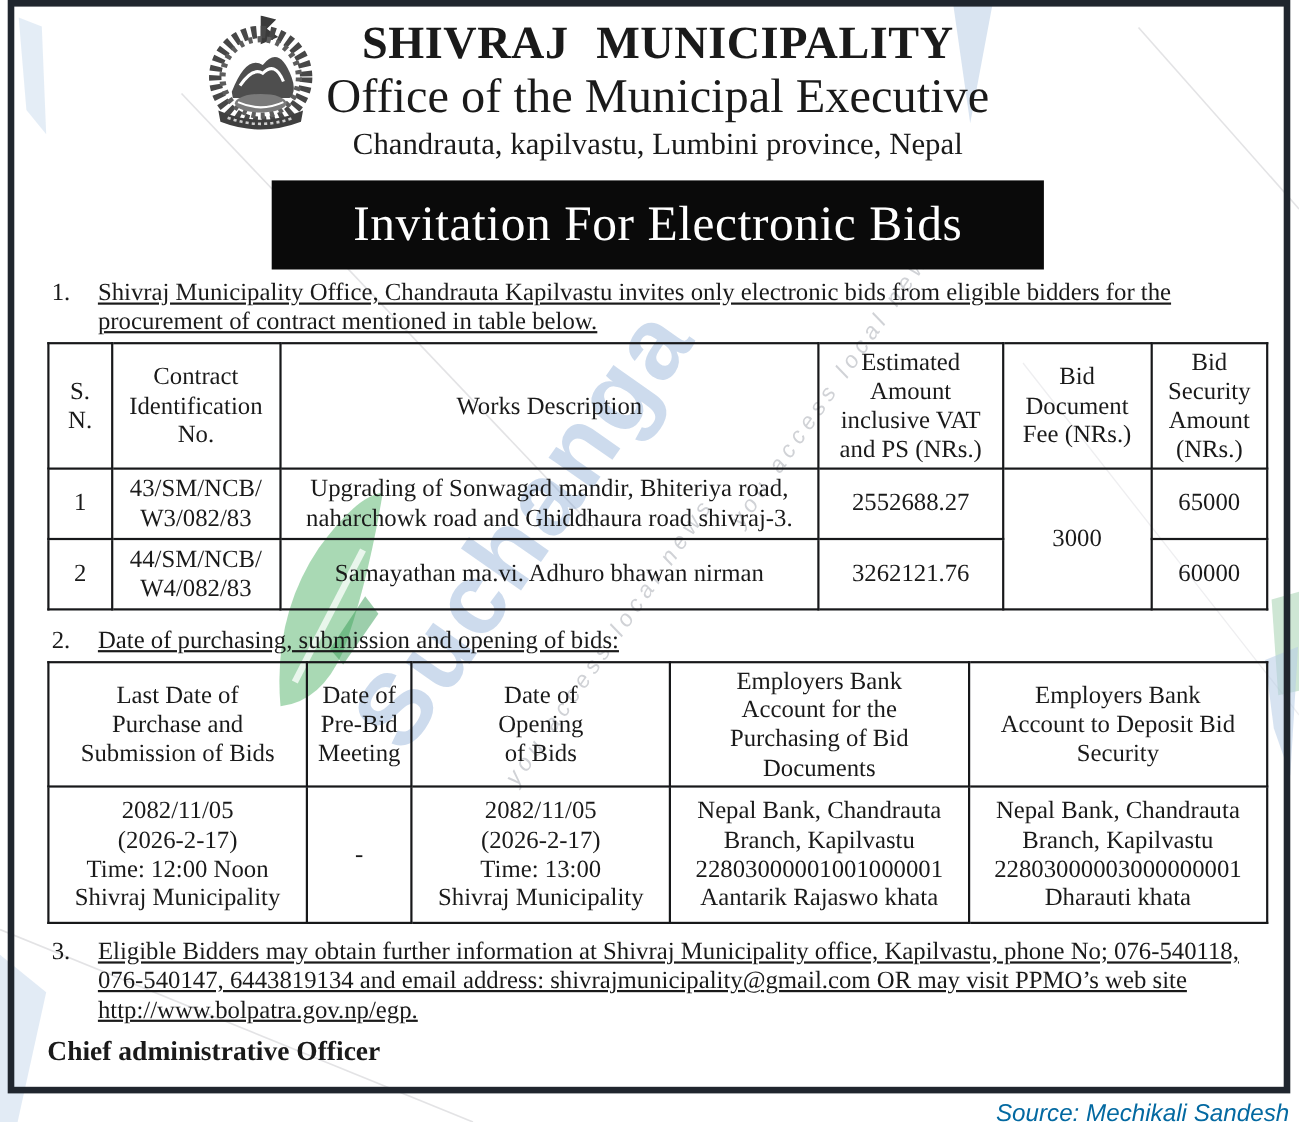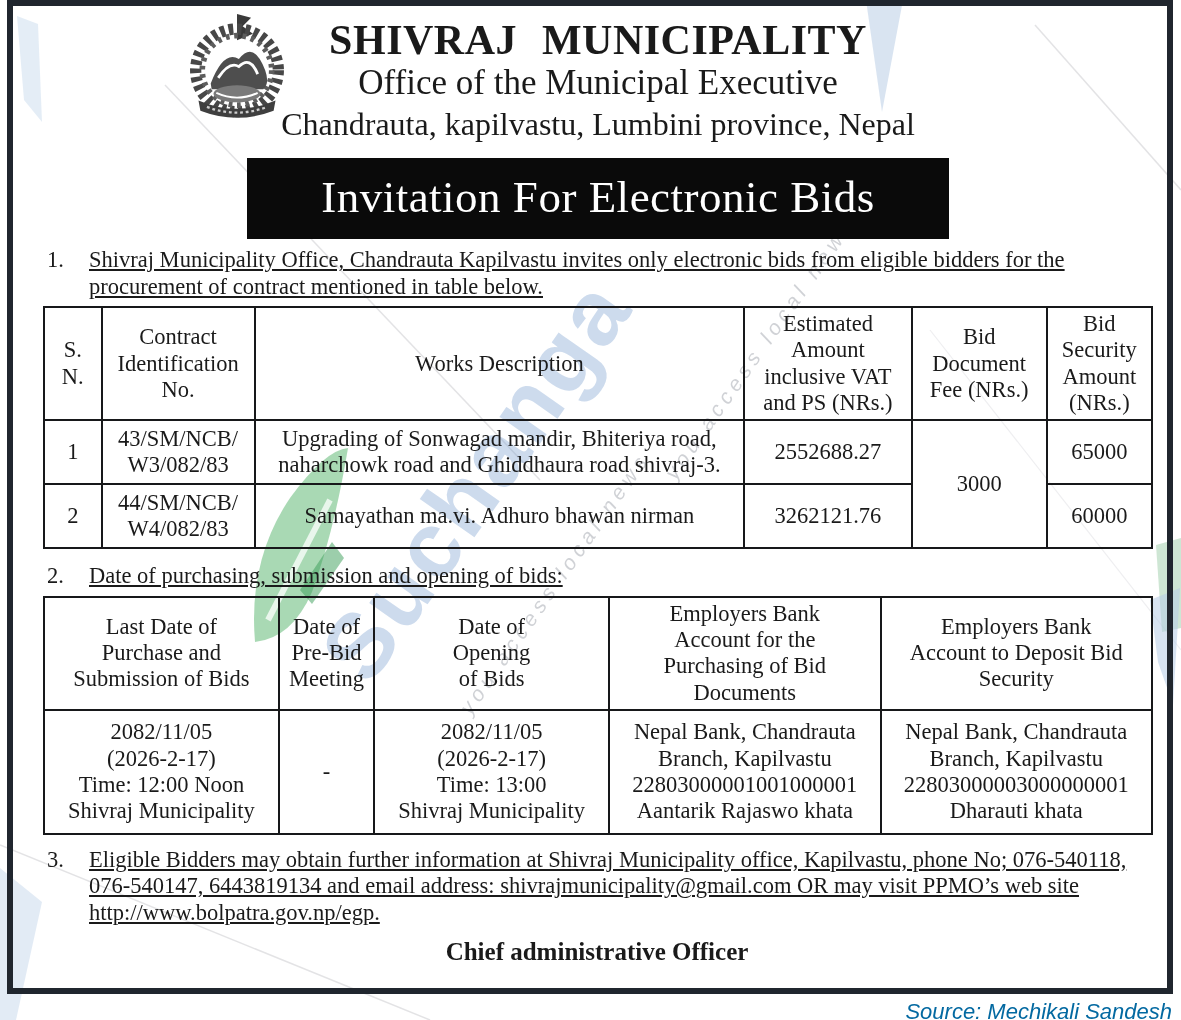--- a/index.html
+++ b/index.html
@@ -28,43 +28,43 @@
   .wm-tagline.t2{left:660px;top:470px;}
   
   .notice-box{
     position:absolute;left:7px;top:0;width:1166px;height:994px;
     box-sizing:border-box;border:6px solid #20262e;
     padding:4px 14px 0 30px;z-index:1;background:transparent;
   }
   .header{position:relative;text-align:center;padding-top:8px;}
   .emblem{position:absolute;left:136px;top:4px;width:116px;height:108px;}
   .muni-name{font-size:42px;font-weight:bold;letter-spacing:.5px;word-spacing:14px;line-height:1.05;}
-  .office-name{font-size:35px;margin-top:3px;line-height:1.05;font-family:Liberation Serif, serif;}
-  .addr{font-size:32px;margin-top:6px;line-height:1.05;}
+  .office-name{font-size:44px;margin-top:3px;line-height:1.05;font-family:Liberation Serif, serif;}
+  .addr{font-size:28px;margin-top:6px;line-height:1.05;}
   .banner{
     width:702px;margin:17px auto 0;background:#0a0a0a;color:#ffffff;
     text-align:center;font-size:45px;font-weight:normal;letter-spacing:.5px;
     padding:13px 0 16px;
   }
   .pubdate{text-align:center;font-weight:bold;font-size:24px;margin-top:13px;line-height:1.05;}
   .pubdate sup{font-size:60%;}
   .para{display:flex;font-size:22.5px;line-height:1.17;margin-top:5px;}
   .para .num{flex:none;width:46px;padding-left:4px;box-sizing:border-box;}
   .para .txt{flex:1;text-decoration:underline;}
   table{width:100%;border-collapse:collapse;table-layout:fixed;margin-top:6px;background:transparent;}
   th,td{
     border:2.6px solid #17181a;font-size:22.5px;font-weight:normal;
     text-align:center;vertical-align:middle;padding:3px 6px;
     white-space:pre-line;line-height:1.17;box-sizing:border-box;overflow:hidden;
   }
   .t1 thead th{height:110px;}
   .t1 tbody tr{height:64px;}
   .t2 thead th{height:104px;}
   .t2 tbody tr{height:124px;margin-left:19px;}
-  .sig{text-align:center;font-weight:bold;font-size:25px;margin-top:12px;padding-right:2px;}
+  .sig{text-align:left;font-weight:bold;font-size:25px;margin-top:12px;padding-right:2px;}
   .source-line{
     position:absolute;right:9px;top:999px;z-index:1;
     font-family:"Liberation Sans","DejaVu Sans",sans-serif;
     font-style:italic;font-size:22px;color:#0369a1;
   }
 </style>
 </head>
 <body>
 
 <div class="wm-layer">

